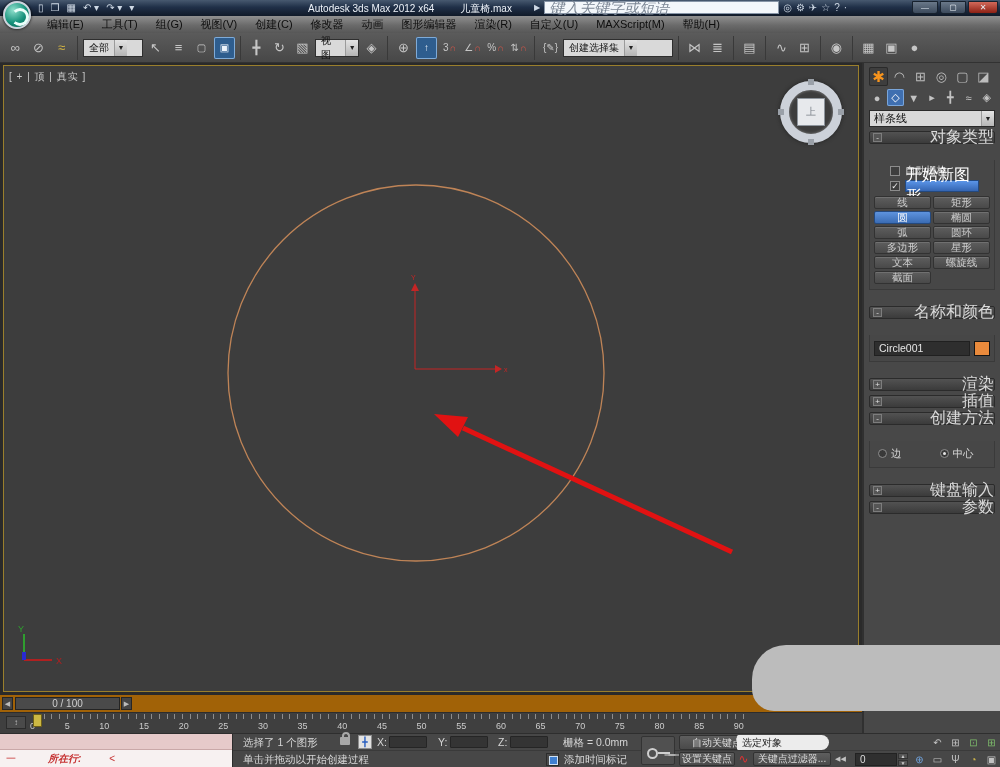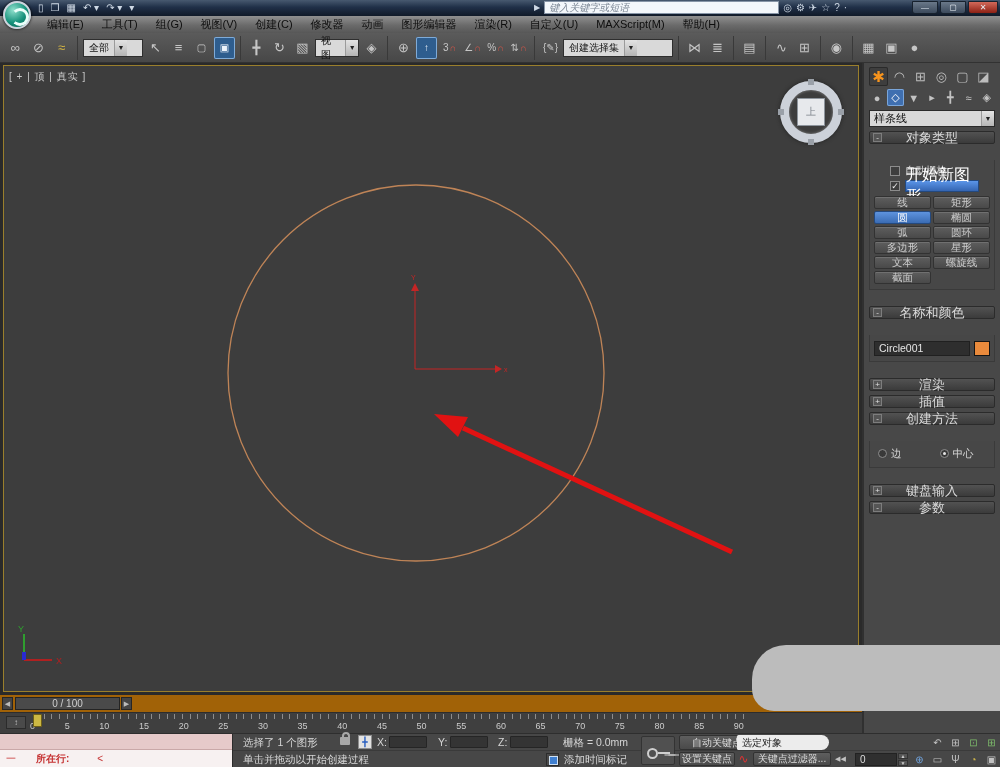--- a/index.html
+++ b/index.html
@@ -14,21 +14,21 @@
   #logo:after{content:"";position:absolute;left:6px;top:5px;width:12px;height:12px;
     border:3px solid #e9fffa;border-left-color:transparent;border-radius:50%;}
   .qat{position:absolute;left:38px;top:1px;height:14px;display:flex;align-items:center;gap:7px;
     color:#cfd9e5;font-size:10px;}
   .qat span{line-height:12px;}
   #win-title{position:absolute;left:180px;top:2px;width:460px;text-align:center;font-size:10px;color:#eef3f9;white-space:nowrap;}
   #win-title .file{margin-left:26px;}
   #search-area{position:absolute;left:534px;top:1px;display:flex;align-items:center;gap:4px;}
   #search-caret{color:#cfd9e5;font-size:8px;}
   #search-box{width:235px;height:13px;background:#f3f7fb;border:1px solid #8795a7;
-    font-size:10px;font-style:italic;color:#7c8795;padding:0 4px;line-height:11px;}
+    font-size:15px;font-style:italic;color:#7c8795;padding:0 4px;line-height:11px;}
   .tb-ico{color:#ccd6e2;font-size:10px;line-height:13px;}
   #win-buttons{position:absolute;right:2px;top:1px;display:flex;gap:2px;}
   .winbtn{width:26px;height:13px;background:linear-gradient(#6a7889,#3c4a5c);border:1px solid #18222e;
     color:#e8eef5;font-size:8px;text-align:center;line-height:11px;border-radius:0 0 3px 3px;}
   .winbtn.close{width:30px;background:linear-gradient(#d2695a,#8c2014);}
 
   
   #menubar{position:absolute;left:0;top:16px;width:1000px;height:17px;
     background:linear-gradient(#909090,#6a6a6a 55%,#575757);display:flex;align-items:center;
     padding-left:38px;z-index:50;}
@@ -89,21 +89,21 @@
     border:1px solid #2b2b2b;color:#b9b9b9;font-size:8px;text-align:center;line-height:11px;}
 
   
   #statusbar{position:absolute;left:0;top:733px;width:1000px;height:34px;background:#474747;
     border-top:1px solid #2e2e2e;z-index:45;}
   #sb-divider{position:absolute;left:233px;top:16px;right:0;height:1px;background:#3a3a3a;}
   #mini-listener{position:absolute;left:0;top:0;width:233px;height:34px;border-right:1px solid #2c2c2c;}
   #ml-top{height:16px;background:#e6caca;border-bottom:1px solid #c9a8a8;}
   #ml-bottom{height:17px;background:#f7f1f1;display:flex;align-items:center;color:#c53030;font-size:10px;}
   #ml-bottom .dash{margin-left:6px;}
-  #ml-bottom .lbl{margin-left:20px;font-weight:bold;}
+  #ml-bottom .lbl{margin-left:32px;font-weight:bold;font-style:italic;}
   #ml-bottom .caret{margin-left:28px;}
   .sb-text{position:absolute;font-size:10.5px;color:#d6d6d6;line-height:16px;white-space:nowrap;}
   .sb-field{position:absolute;height:12px;background:#343434;border:1px solid #252525;border-radius:1px;
     color:#ddd;font-size:9px;line-height:10px;padding-left:3px;}
   .sb-btn{position:absolute;height:15px;background:linear-gradient(#5e5e5e,#4a4a4a);border:1px solid #313131;
     color:#ddd;font-size:10px;display:flex;align-items:center;justify-content:center;border-radius:2px;white-space:nowrap;}
   #selected-object-tab{position:absolute;left:737px;top:1px;width:92px;height:15px;background:#ececec;
     color:#222;font-size:10px;line-height:15px;padding-left:5px;border-radius:2px 10px 10px 2px;}
   .sb-ico{position:absolute;width:15px;height:14px;display:flex;align-items:center;justify-content:center;
     color:#c2c2c2;font-size:10px;}
@@ -148,21 +148,21 @@
   #category-dropdown{height:17px;margin:1px 5px 3px;background:#d8d8d8;border:1px solid #2a2a2a;
     display:flex;align-items:center;font-size:11px;color:#111;}
   #category-dropdown .txt{flex:1;padding-left:4px;}
   #category-dropdown .arrow{width:13px;height:15px;background:linear-gradient(#e4e4e4,#b6b6b6);
     border-left:1px solid #9a9a9a;display:flex;align-items:center;justify-content:center;font-size:7px;color:#222;}
 
   .rollout-header{height:13px;margin:4px 5px 0;background:linear-gradient(#525252,#3b3b3b);
     border:1px solid #2b2b2b;border-radius:2px;display:flex;align-items:center;position:relative;}
   .rh-toggle{width:9px;height:9px;margin-left:3px;background:#555;border:1px solid #7d7d7d;
     color:#e0e0e0;font-size:8px;line-height:7px;text-align:center;z-index:2;}
-  .rh-title{position:absolute;left:0;right:0;text-align:center;font-size:13px;color:#dadada;}
+  .rh-title{position:absolute;left:0;right:0;text-align:right;font-size:16px;color:#dadada;}
   .rollout-body{margin:16px 5px;border:1px solid #3a3a3a;border-top:none;padding:3px 2px 4px;background:#474747;}
 
   .check-row{display:flex;align-items:center;height:14px;margin:1px 0 1px 18px;font-size:10.5px;color:#d8d8d8;}
   .checkbox{width:10px;height:10px;background:#3e3e3e;border:1px solid #8c8c8c;margin-right:5px;
     font-size:9px;color:#eee;line-height:8px;text-align:center;}
   .hl-btn{width:74px;height:12px;background:linear-gradient(#5b95e8,#3465b2);color:#fff;
     font-size:16px;display:flex;align-items:center;justify-content:center;border:1px solid #24497e;}
 
   #shape-grid{display:grid;grid-template-columns:1fr 1fr;gap:2px 2px;margin:3px 2px 1px;}
   .shape-btn{height:13px;background:linear-gradient(#5e5e5e,#494949);border:1px solid #323232;
@@ -194,20 +194,23 @@
 <body>
 
 <div id="titlebar">
   <div class="qat">
     <span>▯</span>
     <span>❒</span>
     <span>▦</span>
     <span>↶ ▾</span>
     <span>↷ ▾</span>
     <span>▾</span>
+  </div>
+  <div id="win-title">
+    <span>Autodesk 3ds Max  2012 x64</span><span class="file">儿童椅.max</span>
   </div>
   <div id="search-area">
     <span id="search-caret">▶</span>
     <div id="search-box">键入关键字或短语</div>
     <span class="tb-ico">◎</span>
     <span class="tb-ico">⚙</span>
     <span class="tb-ico">✈</span>
     <span class="tb-ico">☆</span>
     <span class="tb-ico">?</span>
     <span class="tb-ico">·</span>

